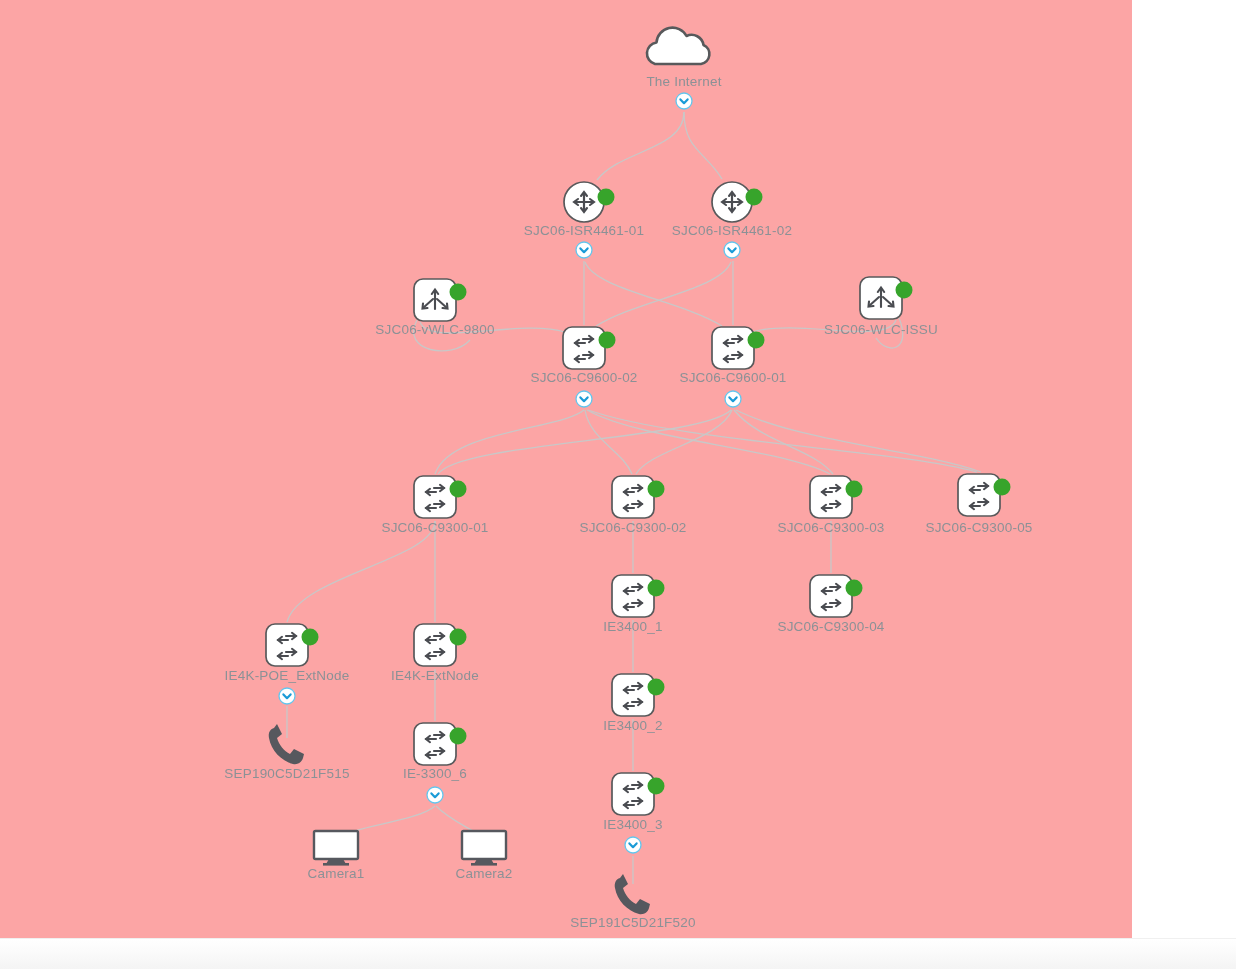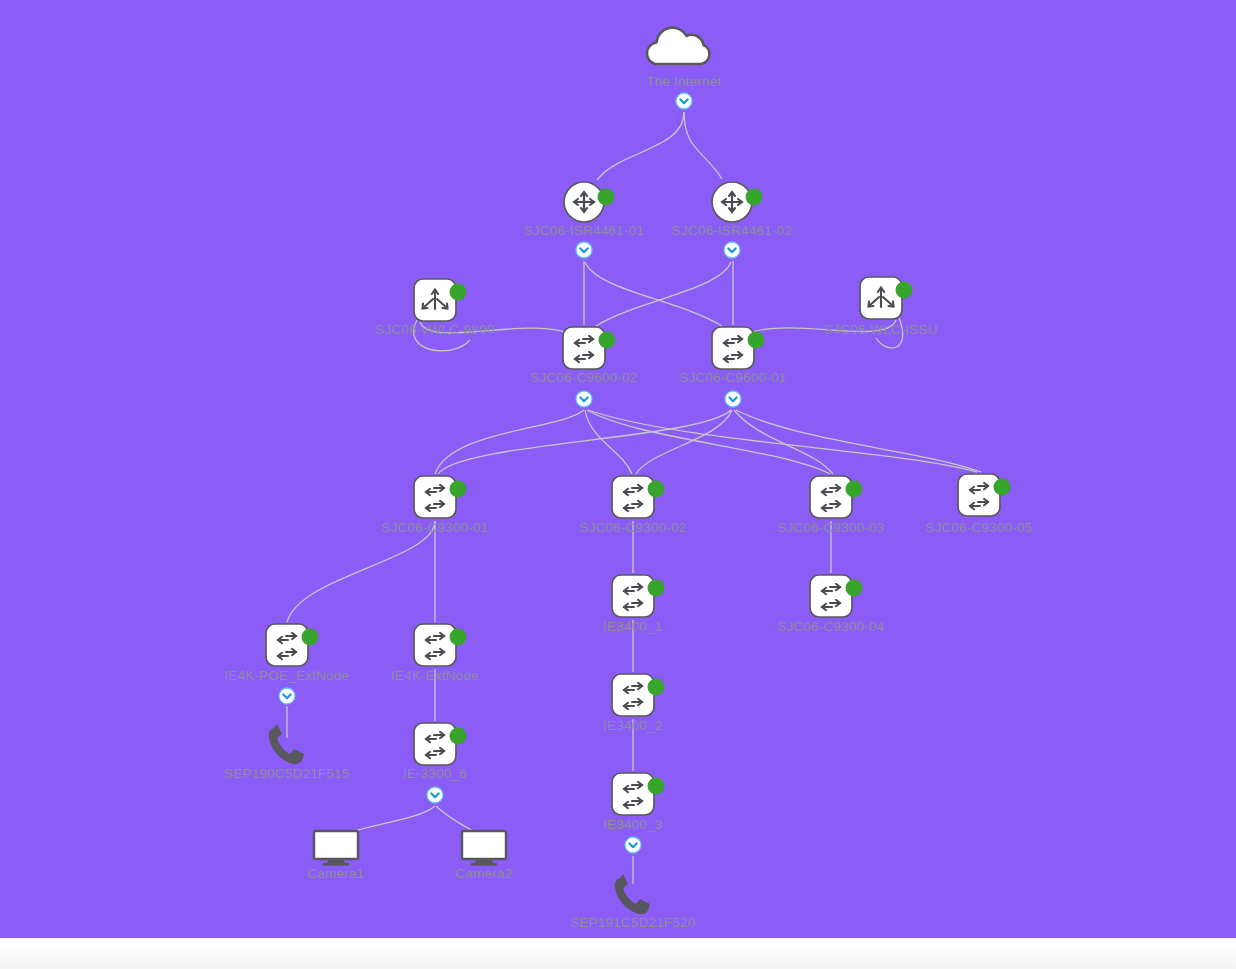--- a/index.html
+++ b/index.html
@@ -9,23 +9,23 @@
     background: #ffffff;
   }
   body {
     font-family: "Liberation Sans", sans-serif;
     width: 1236px;
     height: 969px;
     overflow: hidden;
   }
   #topology-canvas {
     position: relative;
-    width: 1236px;
+    width: 1132px;
     height: 969px;
-    background: #8b5cf6;
+    background: #fca5a5;
   }
   #topology-svg {
     position: absolute;
     left: 0;
     top: 0;
     width: 1236px;
     height: 969px;
   }
   .link-path {
     fill: none;

